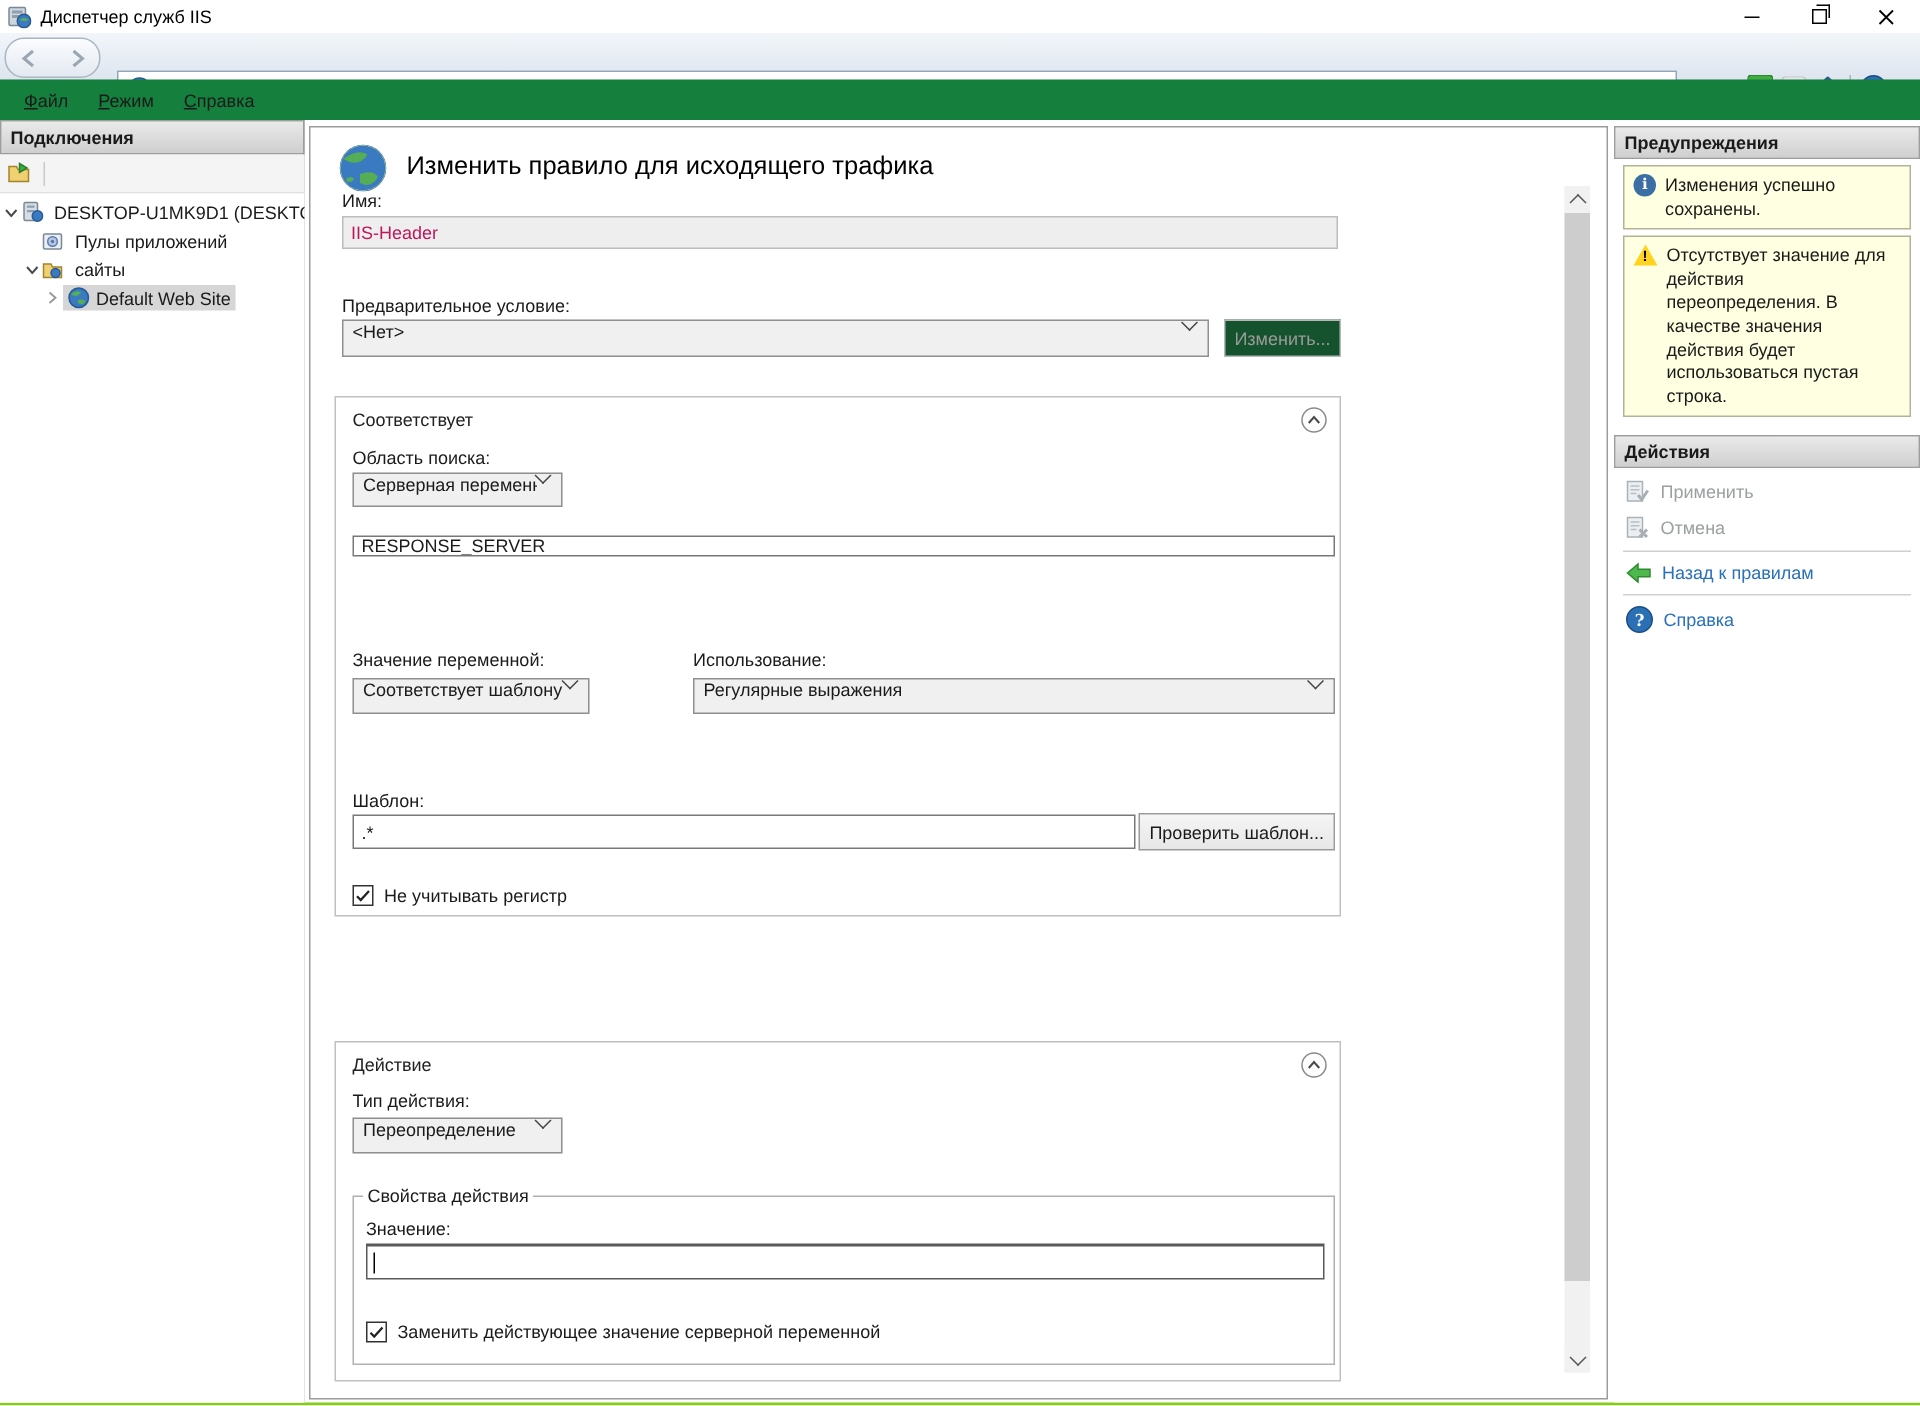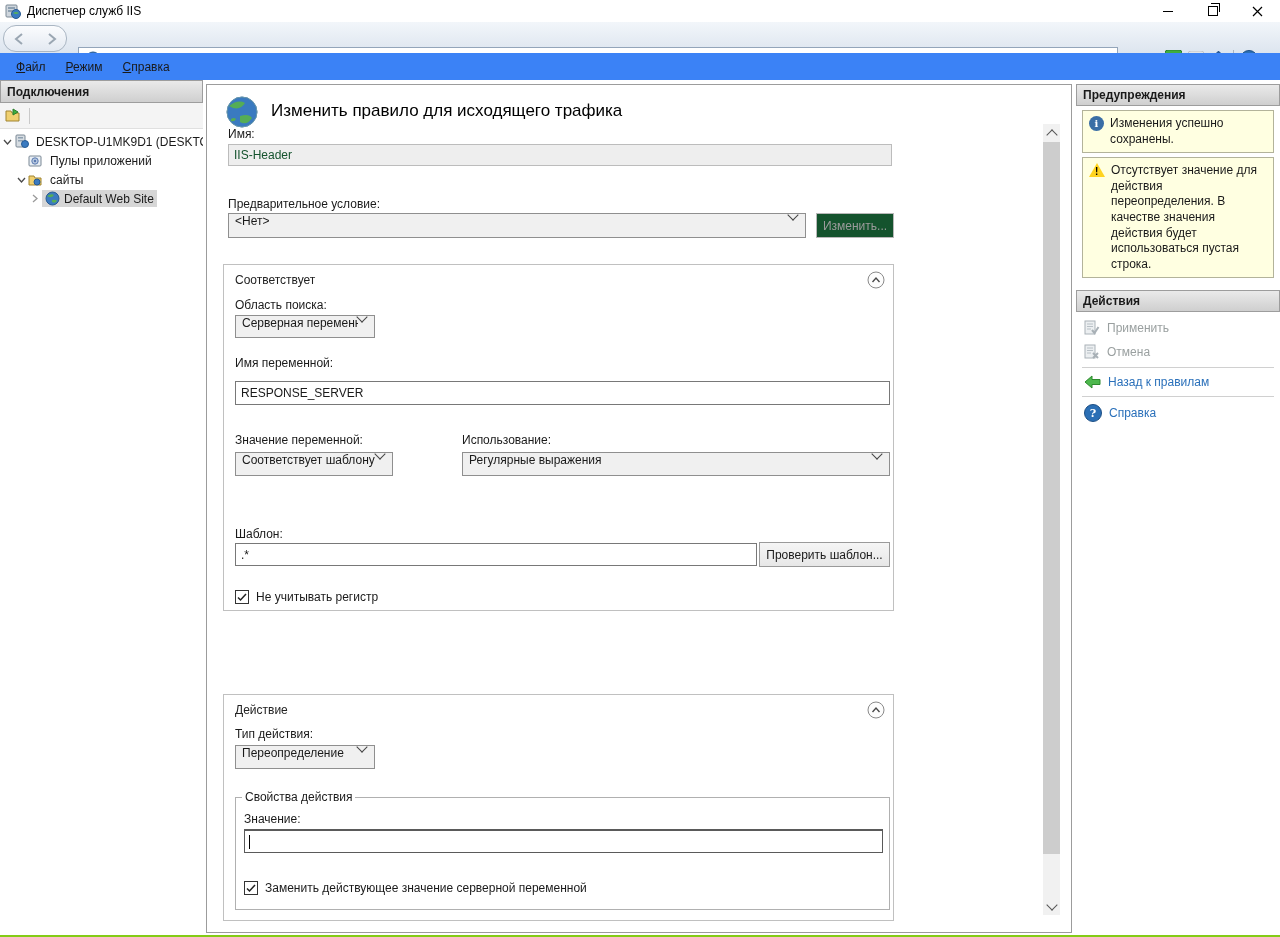--- a/index.html
+++ b/index.html
@@ -21,21 +21,21 @@
       background:linear-gradient(#fbfcfe,#e3e9f1);display:flex;align-items:center;justify-content:space-around;}
   .addrbox{position:absolute;left:78px;top:25px;width:1040px;height:23px;background:#fff;border:1px solid #93a5ba;
       display:flex;align-items:center;box-sizing:border-box;}
   .crumb{margin:0 5px;white-space:nowrap;}
   .crumb.current{font-weight:bold;}
   .tri{width:0;height:0;border-left:4px solid #333;border-top:4px solid transparent;border-bottom:4px solid transparent;margin:0 3px;}
   .addr-icons{position:absolute;right:8px;top:25px;height:23px;display:flex;align-items:center;gap:6px;}
   .tb-sep{width:1px;height:18px;background:#aab4c0;}
   .caret-down{width:0;height:0;border-top:4px solid #333;border-left:3px solid transparent;border-right:3px solid transparent;margin-left:2px;}
   
-  .menubar{position:absolute;left:0;top:53px;width:1280px;height:27px;background:#3b82f6;display:flex;align-items:center;}
+  .menubar{position:absolute;left:0;top:53px;width:1280px;height:27px;background:#15803d;display:flex;align-items:center;}
   .menu-item{padding:4px 10px;}
   .menu-item .u{text-decoration:underline;}
   
   .panel-header{background:linear-gradient(#eaeaea,#cfcfcf);border:1px solid #9d9d9d;font-weight:bold;
       display:flex;align-items:center;padding:0 6px;box-sizing:border-box;}
   
   .leftpanel{position:absolute;left:0;top:80px;width:203px;height:857px;background:#fff;border-right:1px solid #8a98a4;box-sizing:border-box;}
   .lp-header{position:absolute;left:0;top:0;width:203px;height:23px;}
   .lp-toolbar{position:absolute;left:0;top:23px;width:203px;height:26px;background:#f4f4f4;display:flex;align-items:center;padding-left:5px;box-sizing:border-box;border-bottom:1px solid #e0e0e0;}
   .lp-tb-sep{width:1px;height:16px;background:#c9c9c9;margin-left:8px;}
@@ -44,21 +44,21 @@
   .tree-row .lbl{padding:1px 3px;}
   .tree-row .sel{background:#d6d6d6;}
   .tw{width:14px;display:flex;justify-content:center;flex:none;}
   .tico{flex:none;margin-right:4px;}
   
   .mainpanel{position:absolute;left:206px;top:84px;width:866px;height:849px;border:1px solid #9c9c9c;background:#fff;box-sizing:border-box;}
   .page-title{position:absolute;left:64px;top:16px;font-size:17px;color:#000;}
   .flabel{position:absolute;font-size:12px;color:#1a1a1a;white-space:nowrap;}
   .tinput{position:absolute;background:#fff;border:1px solid #787878;box-sizing:border-box;font-size:12px;
       font-family:"Liberation Sans","DejaVu Sans",sans-serif;padding:2px 5px;color:#1a1a1a;}
-  .tinput.disabled{background:#eeeeee;color:#14532d;border-color:#bcbcbc;}
+  .tinput.disabled{background:#eeeeee;color:#be185d;border-color:#bcbcbc;}
   .combo{position:absolute;background:#f0f0f0;border:1px solid #8f8f8f;box-sizing:border-box;display:flex;align-items:flex-start;}
   .combo .ct{flex:1;padding:0 6px;white-space:nowrap;overflow:hidden;}
   .cv{width:7px;height:7px;border-right:1px solid #444;border-bottom:1px solid #444;transform:rotate(45deg);margin:-3px 8px 0 0;flex:none;}
   .btn{position:absolute;background:linear-gradient(#f5f5f5,#e7e7e7);border:1px solid #9a9a9a;box-sizing:border-box;
       display:flex;align-items:center;justify-content:center;font-size:12px;}
   .btn.disabled{color:#9b9b9b;background:#14532d;border-color:#b8b8b8;}
   .section{position:absolute;border:1px solid #c0c0c0;background:#fff;box-sizing:border-box;}
   .sec-header{position:absolute;left:11px;top:8px;color:#222;}
   .sec-chev{position:absolute;right:8px;top:6px;}
   .check-row{position:absolute;display:flex;align-items:flex-end;}
@@ -264,21 +264,21 @@
         <path d="M5.5 11 L9 7 L12.5 11" stroke="#4a4a4a" stroke-width="1.4" fill="none"></path>
       </svg>
 
       <div class="flabel" style="left:11px;top:33px">Область поиска:</div>
       <div class="combo" style="left:11px;top:50px;width:140px;height:23px">
         <span class="ct">Серверная переменн</span>
           <span class="cv"></span>
       </div>
 
       <div class="flabel" style="left:11px;top:91px">Имя переменной:</div>
-      <input class="tinput" style="left: 11px; top: 116px; width: 655px; height: 24px;" value="RESPONSE_SERVER">
+      <input class="tinput" style="left: 11px; top: 92px; width: 655px; height: 14px;" value="RESPONSE_SERVER">
 
       <div class="flabel" style="left:11px;top:168px">Значение переменной:</div>
       <div class="flabel" style="left:238px;top:168px">Использование:</div>
       <div class="combo" style="left:11px;top:187px;width:158px;height:24px">
         <span class="ct">Соответствует шаблону</span>
           <span class="cv"></span>
       </div>
       <div class="combo" style="left:238px;top:187px;width:428px;height:24px">
         <span class="ct">Регулярные выражения</span>
           <span class="cv"></span>

